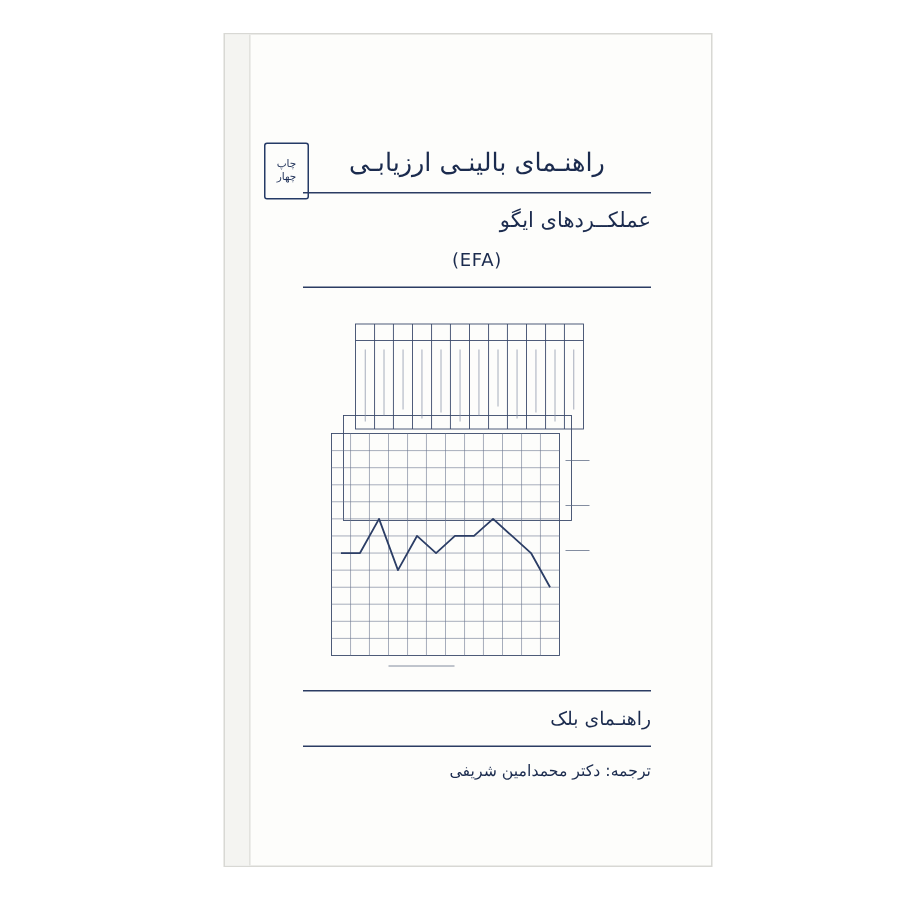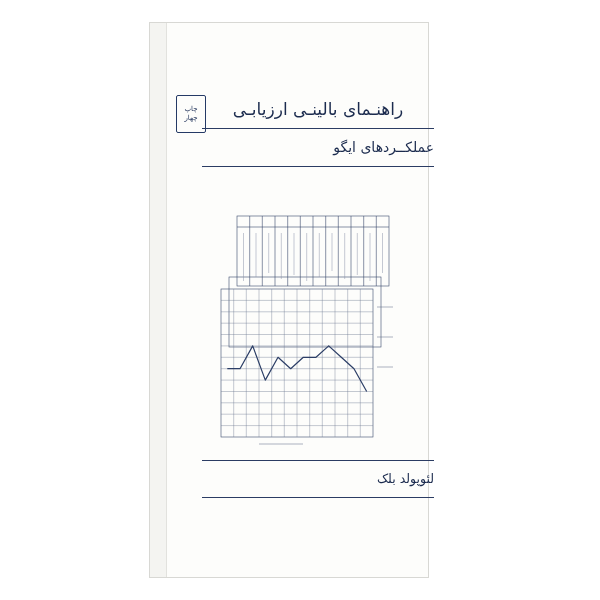--- a/index.html
+++ b/index.html
@@ -17,21 +17,21 @@
     height: 600px;
     background: #ffffff;
     overflow: hidden;
   }
 
   
   .book-cover {
     position: absolute;
     left: 149px;
     top: 22px;
-    width: 280px;
+    width: 326px;
     height: 556px;
     background: #fdfdfb;
     border: 1px solid #d8d8d4;
     box-shadow: 0 0 0 0 rgba(0,0,0,0);
     box-sizing: border-box;
   }
 
   
   .spine {
     position: absolute;
@@ -176,20 +176,21 @@
 
       <div class="publisher-logo">
         <div class="glyph">چاپ
 چهار</div>
       </div>
 
       <div class="title-block">
         <div class="title-line-1">راهنـمای بالینـی ارزیابـی</div>
         <div class="rule"></div>
         <div class="title-line-2">عملکــردهای ایگو</div>
+        <div class="title-acronym">(EFA)</div>
         <div class="rule2"></div>
       </div>
 
       <div class="chart-art">
         <svg width="212" height="240" viewBox="0 0 212 240" xmlns="http://www.w3.org/2000/svg">
           <g fill="none" stroke="#3b4a6b" stroke-width="0.6">
 
             <rect x="30" y="5" width="152" height="70"></rect>
             <line x1="30" y1="16" x2="182" y2="16"></line>
 
@@ -261,19 +262,20 @@
           </g>
 
           <g stroke="#5a6782" stroke-width="0.5">
             <line x1="52" y1="233" x2="96" y2="233"></line>
           </g>
         </svg>
       </div>
 
       <div class="author-block">
         <div class="author-rule"></div>
-        <div class="author-name">لئوپولد بلک</div>
+        <div class="author-name">راهنـمای بلک</div>
         <div class="author-rule-2"></div>
+        <div class="translator">ترجمه: دکتر محمدامین شریفی</div>
       </div>
 
     </div>
   </div>
 </div>
 
 </body></html>

